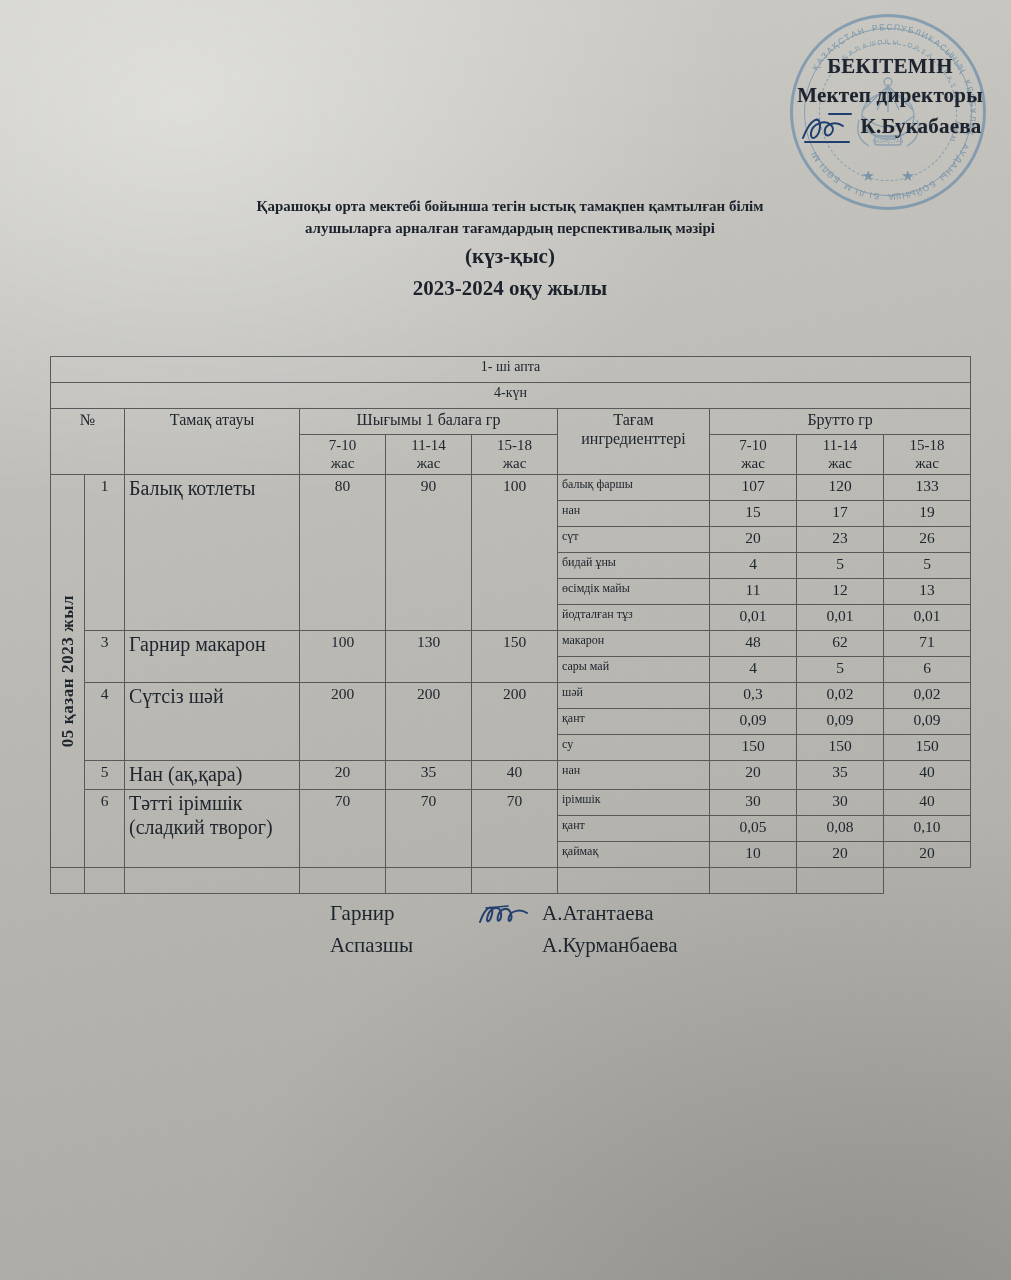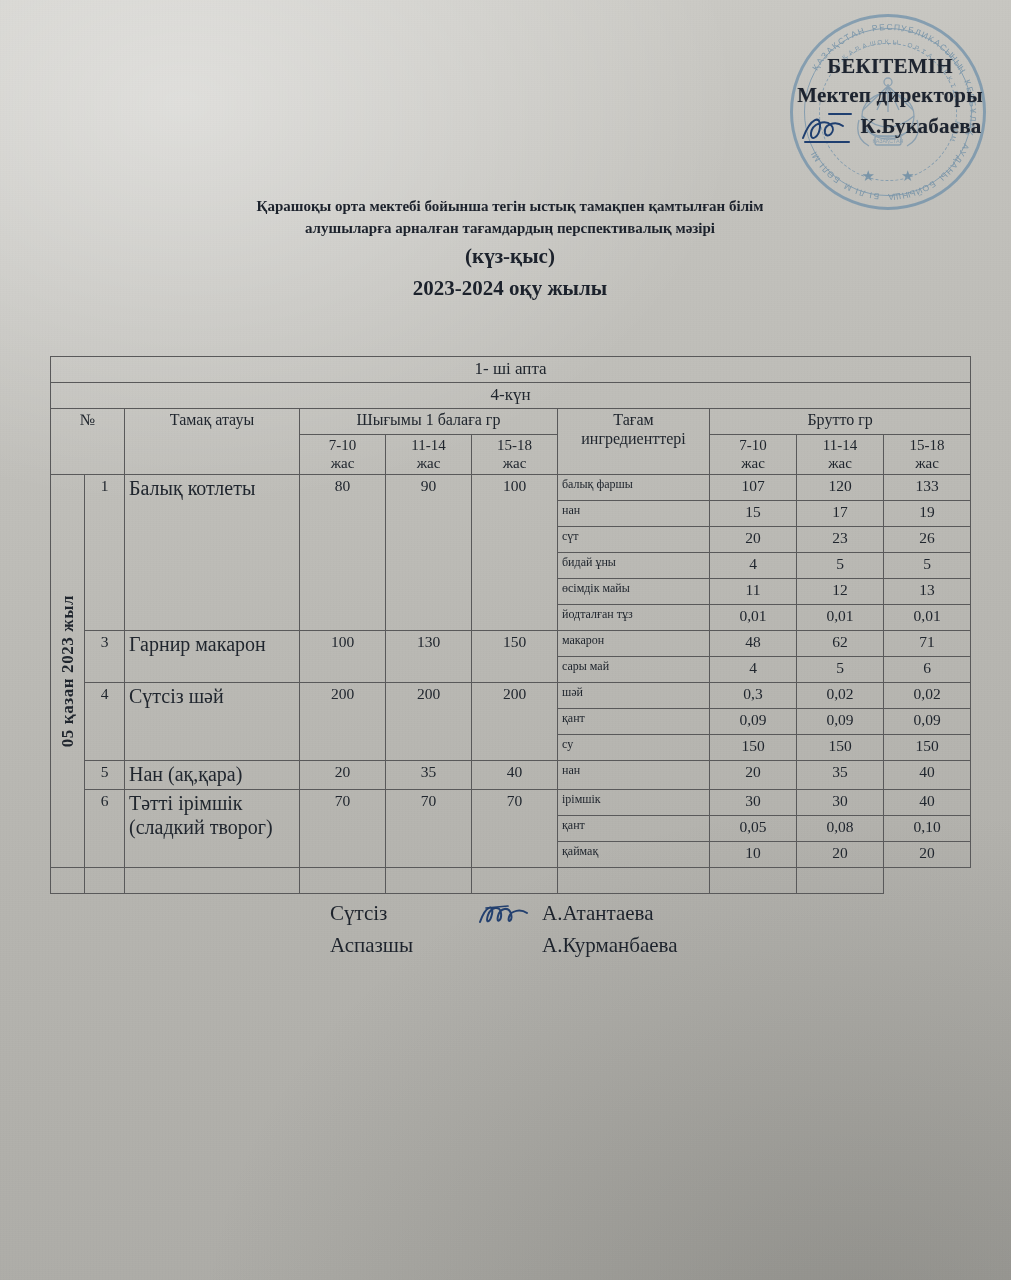--- a/index.html
+++ b/index.html
@@ -142,21 +142,21 @@
   #menu-table td, #menu-table th {
     border: 1px solid #59595a;
     padding: 2px 4px;
     font-weight: normal;
     vertical-align: top;
     line-height: 1.18;
     height: 26px;
   }
   .ctr { text-align: center; }
   .bold { font-weight: bold; }
-  .wk { font-size: 17px; }
+  .wk { font-size: 14px; }
   .hdr-lbl { text-align: center; font-weight: bold; font-size: 16px; vertical-align: middle; }
   .age-hd { text-align: center; font-weight: bold; font-size: 15px; line-height: 1.3; vertical-align: middle; }
   .dishname { padding-left: 7px; font-size: 20px; }
   .ingr { padding-left: 7px; font-size: 12px; }
   .num { text-align: center; font-size: 15.5px; }
   .val { text-align: center; font-size: 15.5px; }
 
   
   .date-cell { width: 34px; padding: 0; position: relative; }
   .date-rot {
@@ -479,21 +479,21 @@
             <td>&nbsp;</td>
             <td>&nbsp;</td>
             <td>&nbsp;</td>
           </tr>
         </tbody>
     </table>
   </div>
 
   <div id="signatures">
     <div class="sig-row">
-      <span class="sig-role">Сүтсіз</span>
+      <span class="sig-role">Гарнир</span>
       <span class="sig-mark">
         <svg class="nurse-sign" viewBox="0 0 56 26">
           <path d="M3 21 C9 4, 17 3, 15 13 C13 22, 8 23, 11 14 C14 6, 23 4, 24 12 C25 20, 19 23, 21 15 C23 7, 32 5, 34 13 C36 20, 30 23, 32 16 C34 9, 44 8, 50 12" fill="none" stroke="currentColor" stroke-width="2" stroke-linecap="round"></path>
           <path d="M9 7 L31 5" fill="none" stroke="currentColor" stroke-width="1.7" stroke-linecap="round"></path>
         </svg>
       </span>
       <span class="sig-name">А.Атантаева</span>
     </div>
     <div class="sig-row">
       <span class="sig-role">Аспазшы</span>

